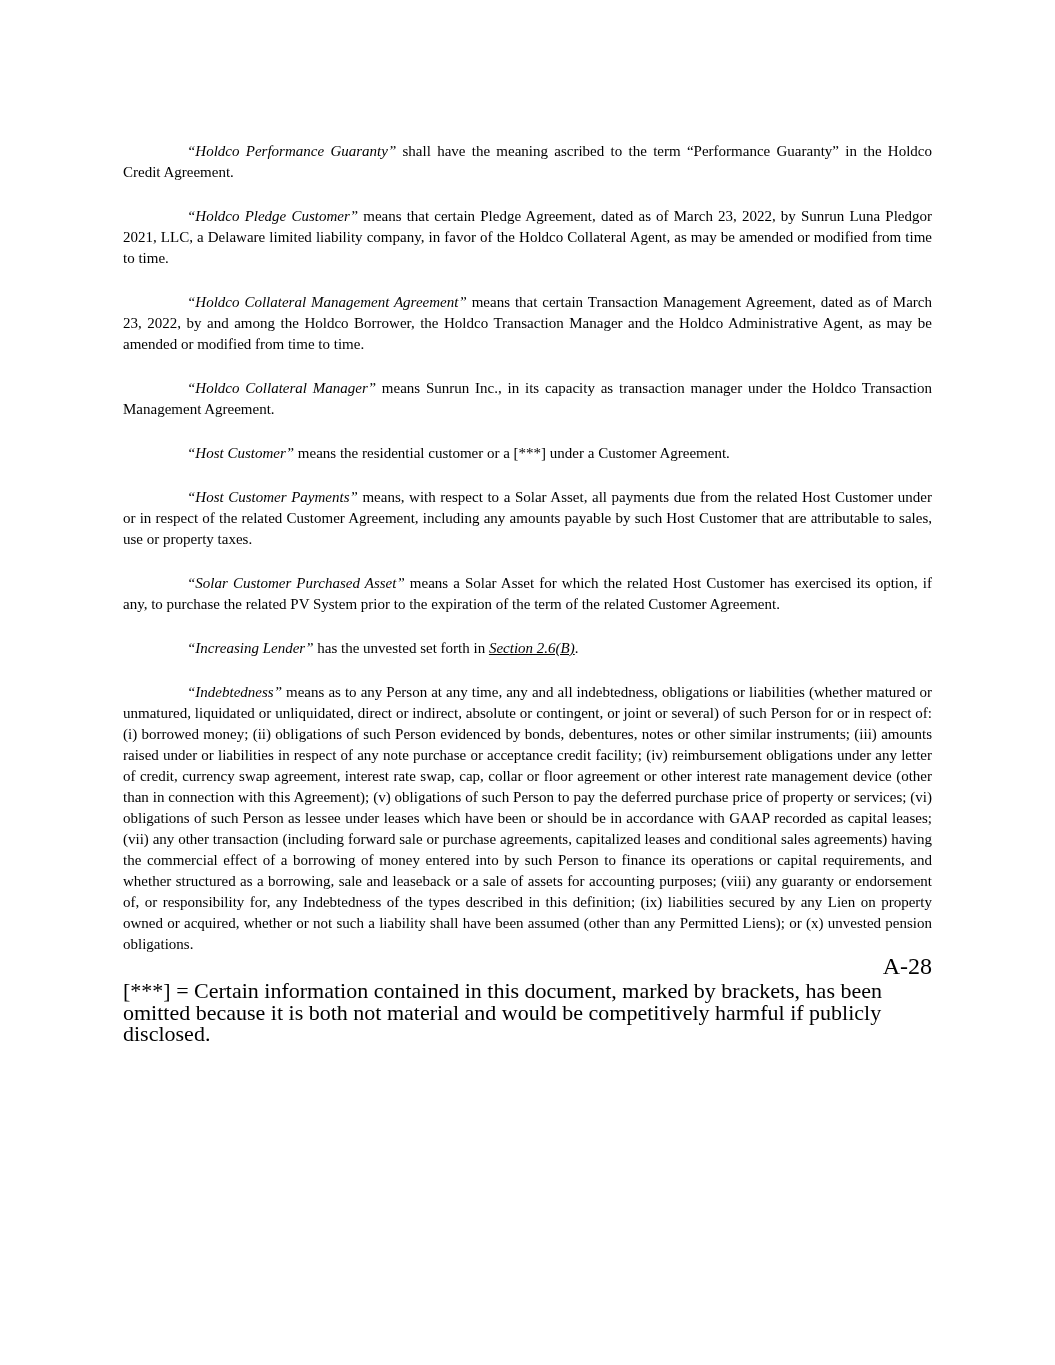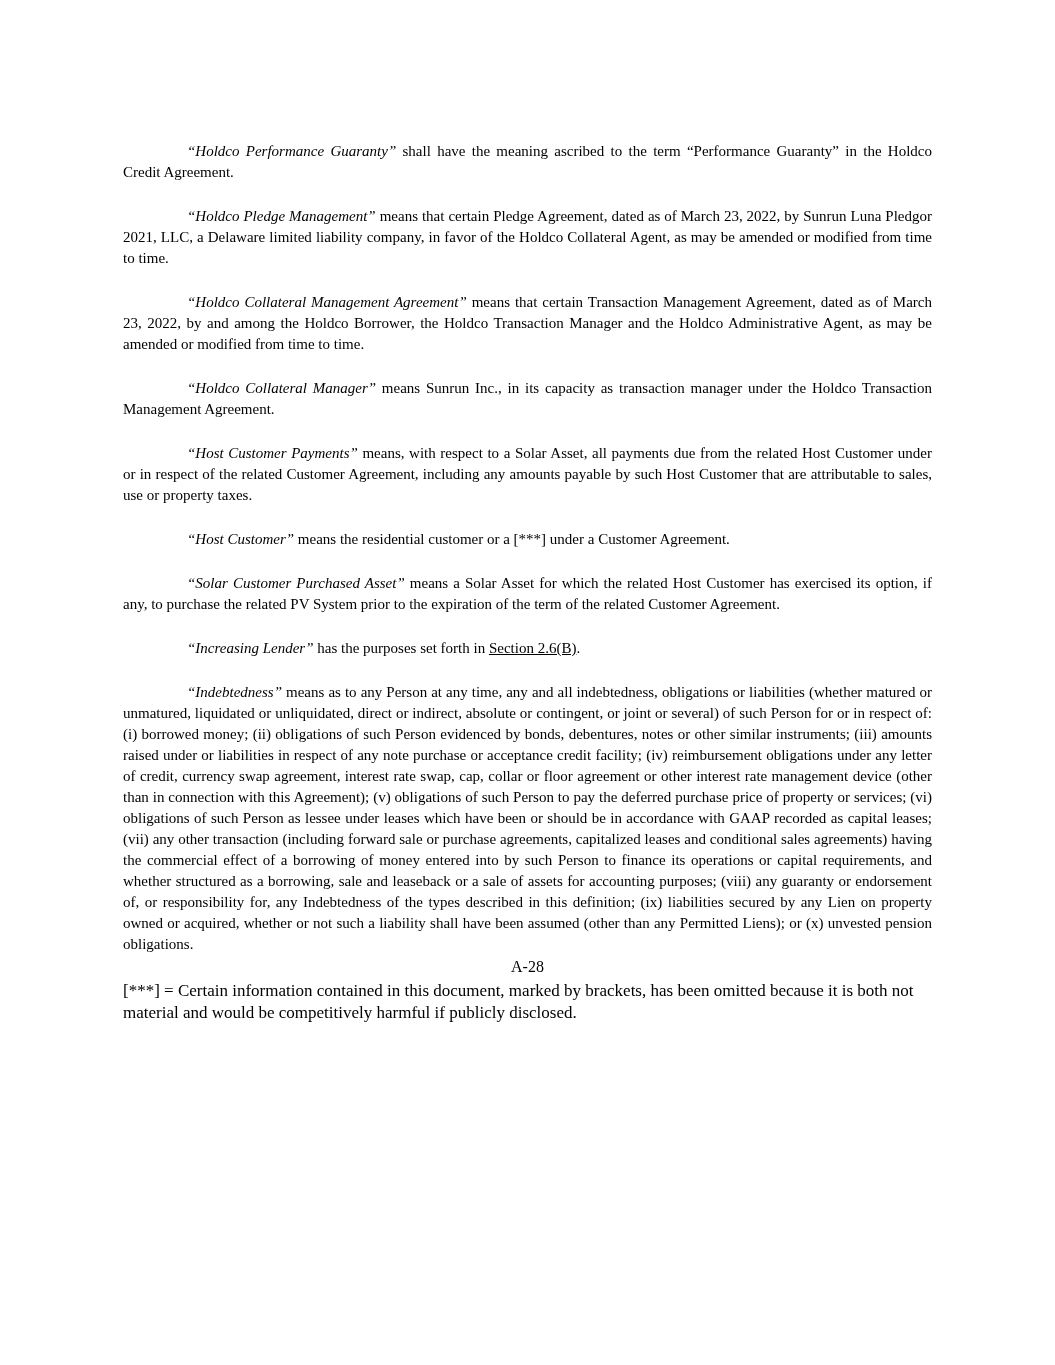--- a/index.html
+++ b/index.html
@@ -27,56 +27,57 @@
     text-align-last: left;
   }
   .body-text p.para:last-child {
     margin-bottom: 0;
   }
   .term {
     font-style: italic;
   }
   .ref {
     text-decoration: underline;
+    font-style: italic;
   }
   .page-number {
     margin: 0;
-    font-size: 16px;
+    font-size: 24px;
     line-height: 23.2px;
-    text-align: center;
+    text-align: right;
   }
   .footnote {
     margin: 2px 0 16px 0;
-    font-size: 17px;
+    font-size: 22px;
     line-height: 21.5px;
     text-align: left;
   }
 </style>
 </head>
 <body>
 
 <div class="page">
   <div class="body-text">
 
     <p class="para"><span class="term">“Holdco Performance Guaranty”</span><span> shall have the meaning ascribed to the term “Performance Guaranty” in the Holdco Credit Agreement.</span></p>
 
-    <p class="para"><span class="term">“Holdco Pledge Management”</span><span> means that certain Pledge Agreement, dated as of March 23, 2022, by Sunrun Luna Pledgor 2021, LLC, a Delaware limited liability company, in favor of the Holdco Collateral Agent, as may be amended or modified from time to time.</span></p>
+    <p class="para"><span class="term">“Holdco Pledge Customer”</span><span> means that certain Pledge Agreement, dated as of March 23, 2022, by Sunrun Luna Pledgor 2021, LLC, a Delaware limited liability company, in favor of the Holdco Collateral Agent, as may be amended or modified from time to time.</span></p>
 
 
     <p class="para"><span class="term">“Holdco Collateral Management Agreement”</span><span> means that certain Transaction Management Agreement, dated as of March 23, 2022, by and among the Holdco Borrower, the Holdco Transaction Manager and the Holdco Administrative Agent, as may be amended or modified from time to time.</span></p>
 
     <p class="para"><span class="term">“Holdco Collateral Manager”</span><span> means Sunrun Inc., in its capacity as transaction manager under the Holdco Transaction Management Agreement.</span></p>
 
+    <p class="para"><span class="term">“Host Customer”</span><span> means the residential customer or a [***] under a Customer Agreement.</span></p>
+
     <p class="para"><span class="term">“Host Customer Payments”</span><span> means, with respect to a Solar Asset, all payments due from the related Host Customer under or in respect of the related Customer Agreement, including any amounts payable by such Host Customer that are attributable to sales, use or property taxes.</span></p>
-
-    <p class="para"><span class="term">“Host Customer”</span><span> means the residential customer or a [***] under a Customer Agreement.</span></p>
 
     <p class="para"><span class="term">“Solar Customer Purchased Asset”</span><span> means a Solar Asset for which the related Host Customer has exercised its option, if any, to purchase the related PV System prior to the expiration of the term of the related Customer Agreement.</span></p>
 
-    <p class="para"><span class="term">“Increasing Lender”</span><span> has the purposes set forth in </span><span class="ref">Section 2.6(B)</span><span>.</span></p>
+    <p class="para"><span class="term">“Increasing Lender”</span><span> has the unvested set forth in </span><span class="ref">Section 2.6(B)</span><span>.</span></p>
 
     <p class="para"><span class="term">“Indebtedness”</span><span> means as to any Person at any time, any and all indebtedness, obligations or liabilities (whether matured or unmatured, liquidated or unliquidated, direct or indirect, absolute or contingent, or joint or several) of such Person for or in respect of: (i) borrowed money; (ii) obligations of such Person evidenced by bonds, debentures, notes or other similar instruments; (iii) amounts raised under or liabilities in respect of any note purchase or acceptance credit facility; (iv) reimbursement obligations under any letter of credit, currency swap agreement, interest rate swap, cap, collar or floor agreement or other interest rate management device (other than in connection with this Agreement); (v) obligations of such Person to pay the deferred purchase price of property or services; (vi) obligations of such Person as lessee under leases which have been or should be in accordance with GAAP recorded as capital leases; (vii) any other transaction (including forward sale or purchase agreements, capitalized leases and conditional sales agreements) having the commercial effect of a borrowing of money entered into by such Person to finance its operations or capital requirements, and whether structured as a borrowing, sale and leaseback or a sale of assets for accounting purposes; (viii) any guaranty or endorsement of, or responsibility for, any Indebtedness of the types described in this definition; (ix) liabilities secured by any Lien on property owned or acquired, whether or not such a liability shall have been assumed (other than any Permitted Liens); or (x) unvested pension obligations.</span></p>
 
   </div>
 
   <p class="page-number">A-28</p>
 
   <p class="footnote">[***] = Certain information contained in this document, marked by brackets, has been omitted because it is both not material and would be competitively harmful if publicly disclosed.</p>
 </div>
 

